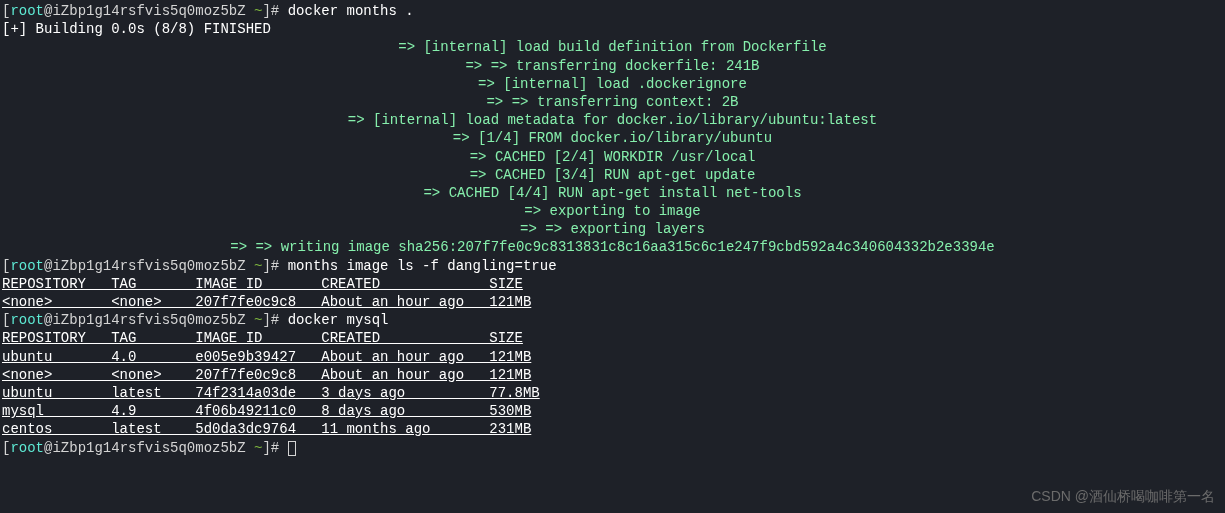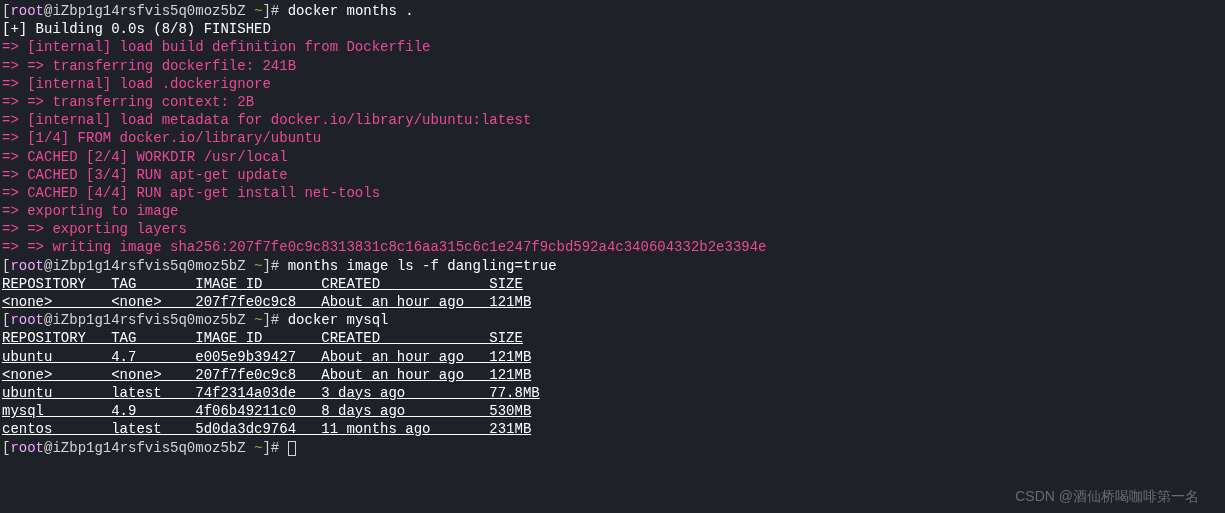--- a/index.html
+++ b/index.html
@@ -16,36 +16,36 @@
       padding: 2px;
       width: 1225px;
       height: 513px;
       overflow: hidden;
       position: relative;
     }
     .line {
       white-space: pre;
     }
     .bracket { color: #d4d4d4; }
-    .root { color: #f0abfc; }
+    .root { color: #5eead4; }
     .host { color: #d4d4d4; }
     .tilde { color: #7fb93e; }
     .white { color: #ffffff; }
-    .build-step { color: #ec4899; }
+    .build-step { color: #86efac; text-align: center; }
     .cursor {
       display: inline-block;
       width: 8px;
       height: 15px;
       border: 1px solid #d4d4d4;
       vertical-align: text-bottom;
     }
     .watermark {
       position: absolute;
       bottom: 8px;
-      right: 26px;
+      right: 10px;
       color: #6b6b6b;
       font-size: 14px;
       font-family: Arial, sans-serif;
       margin-top: 48px;
     }
     .table-row {
       white-space: pre;
       text-decoration: underline;
     }
   </style>
@@ -64,20 +64,20 @@
 <div class="line build-step">=&gt; CACHED [3/4] RUN apt-get update</div>
 <div class="line build-step">=&gt; CACHED [4/4] RUN apt-get install net-tools</div>
 <div class="line build-step">=&gt; exporting to image</div>
 <div class="line build-step">=&gt; =&gt; exporting layers</div>
 <div class="line build-step">=&gt; =&gt; writing image sha256:207f7fe0c9c8313831c8c16aa315c6c1e247f9cbd592a4c340604332b2e3394e</div>
 <div class="line"><span class="bracket">[</span><span class="root">root</span><span class="host">@</span><span class="host">iZbp1g14rsfvis5q0moz5bZ</span><span class="host"> </span><span class="tilde">~</span><span class="bracket">]# </span><span class="white">months image ls -f dangling=true</span></div>
 <div class="table-row white">REPOSITORY   TAG       IMAGE ID       CREATED             SIZE</div>
 <div class="table-row white">&lt;none&gt;       &lt;none&gt;    207f7fe0c9c8   About an hour ago   121MB</div>
 <div class="line"><span class="bracket">[</span><span class="root">root</span><span class="host">@</span><span class="host">iZbp1g14rsfvis5q0moz5bZ</span><span class="host"> </span><span class="tilde">~</span><span class="bracket">]# </span><span class="white">docker mysql</span></div>
 <div class="table-row white">REPOSITORY   TAG       IMAGE ID       CREATED             SIZE</div>
-<div class="table-row white">ubuntu       4.7       e005e9b39427   About an hour ago   121MB</div>
+<div class="table-row white">ubuntu       4.0       e005e9b39427   About an hour ago   121MB</div>
 <div class="table-row white">&lt;none&gt;       &lt;none&gt;    207f7fe0c9c8   About an hour ago   121MB</div>
 <div class="table-row white">ubuntu       latest    74f2314a03de   3 days ago          77.8MB</div>
 <div class="table-row white">mysql        4.9       4f06b49211c0   8 days ago          530MB</div>
 <div class="table-row white">centos       latest    5d0da3dc9764   11 months ago       231MB</div>
 <div class="line"><span class="bracket">[</span><span class="root">root</span><span class="host">@</span><span class="host">iZbp1g14rsfvis5q0moz5bZ</span><span class="host"> </span><span class="tilde">~</span><span class="bracket">]# </span><span class="cursor"></span></div>
 
 <div class="watermark">CSDN @酒仙桥喝咖啡第一名</div>
 
 </body></html>

